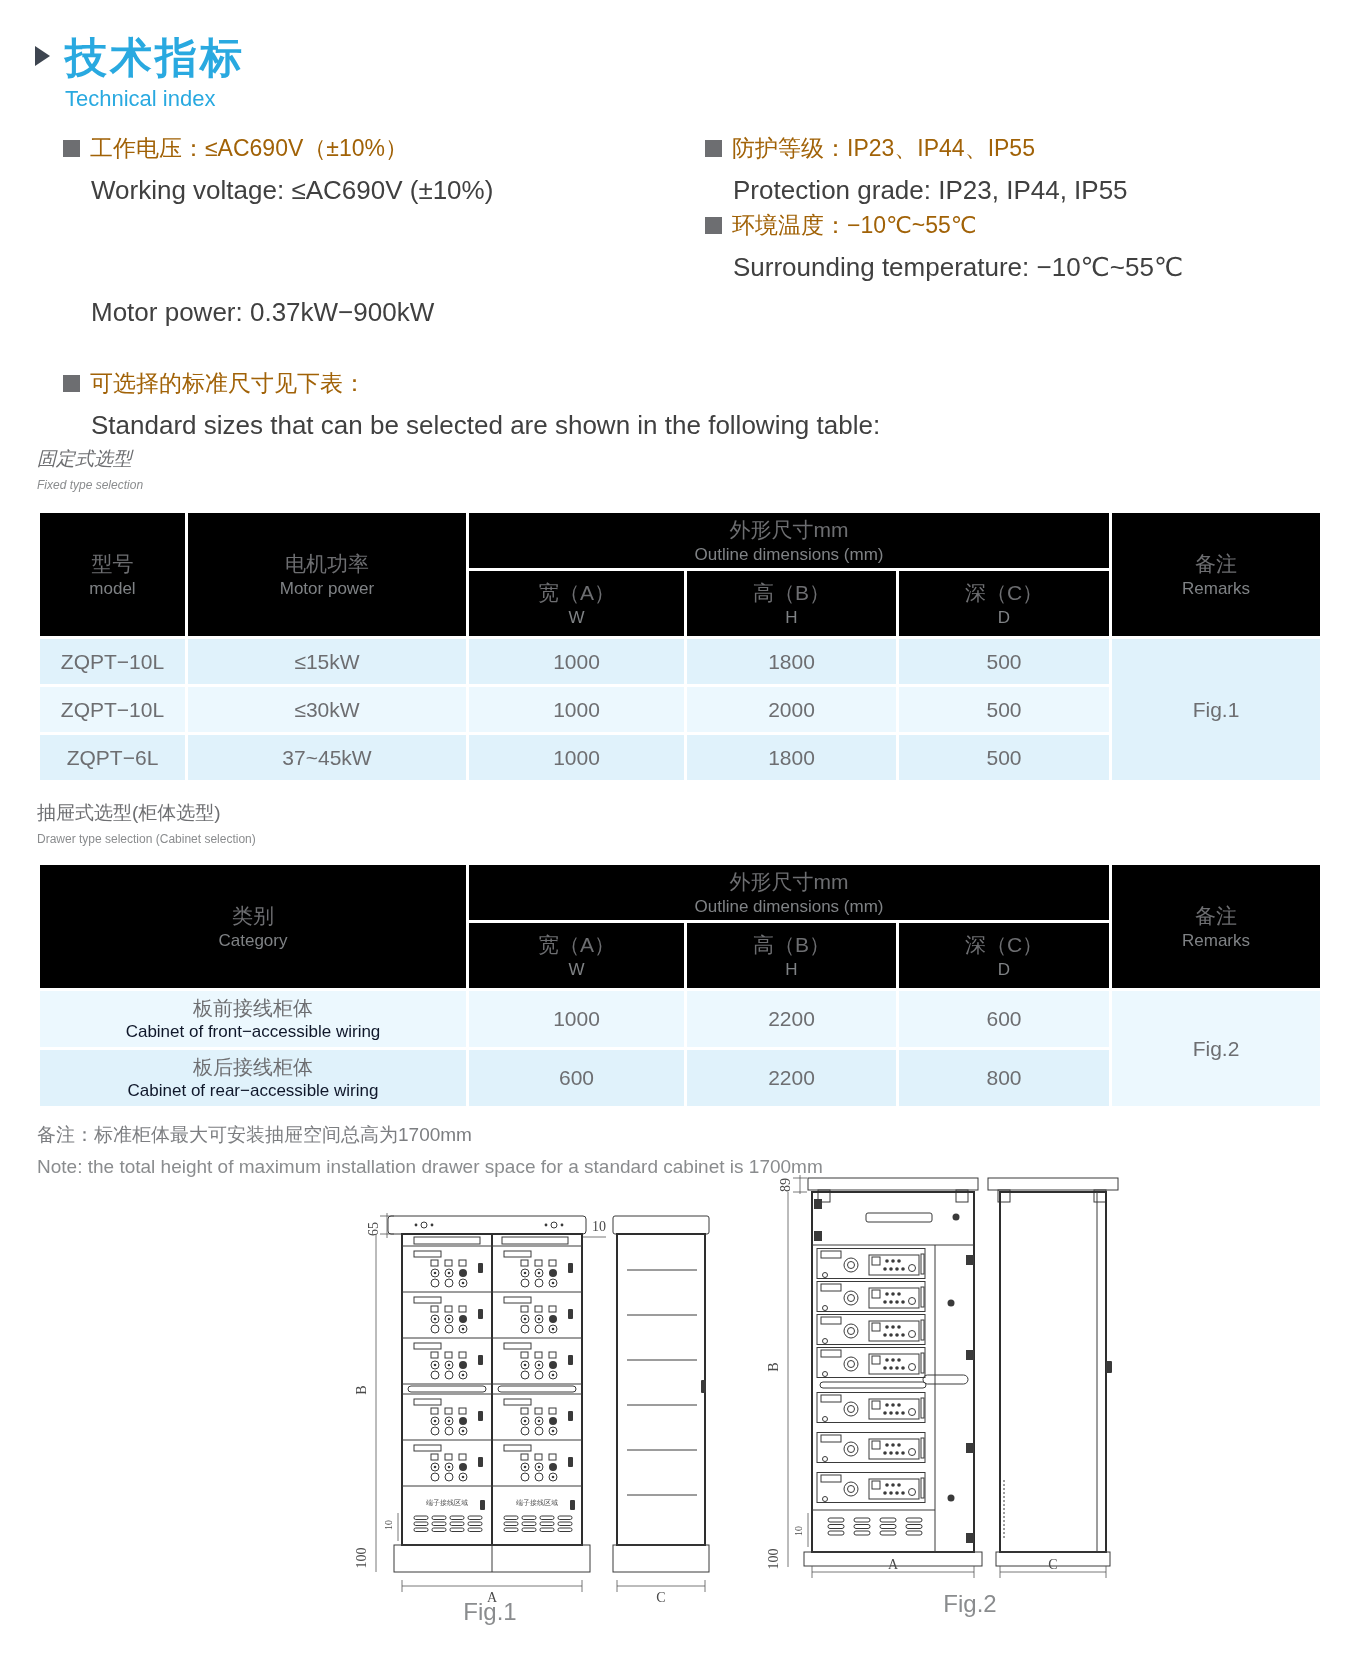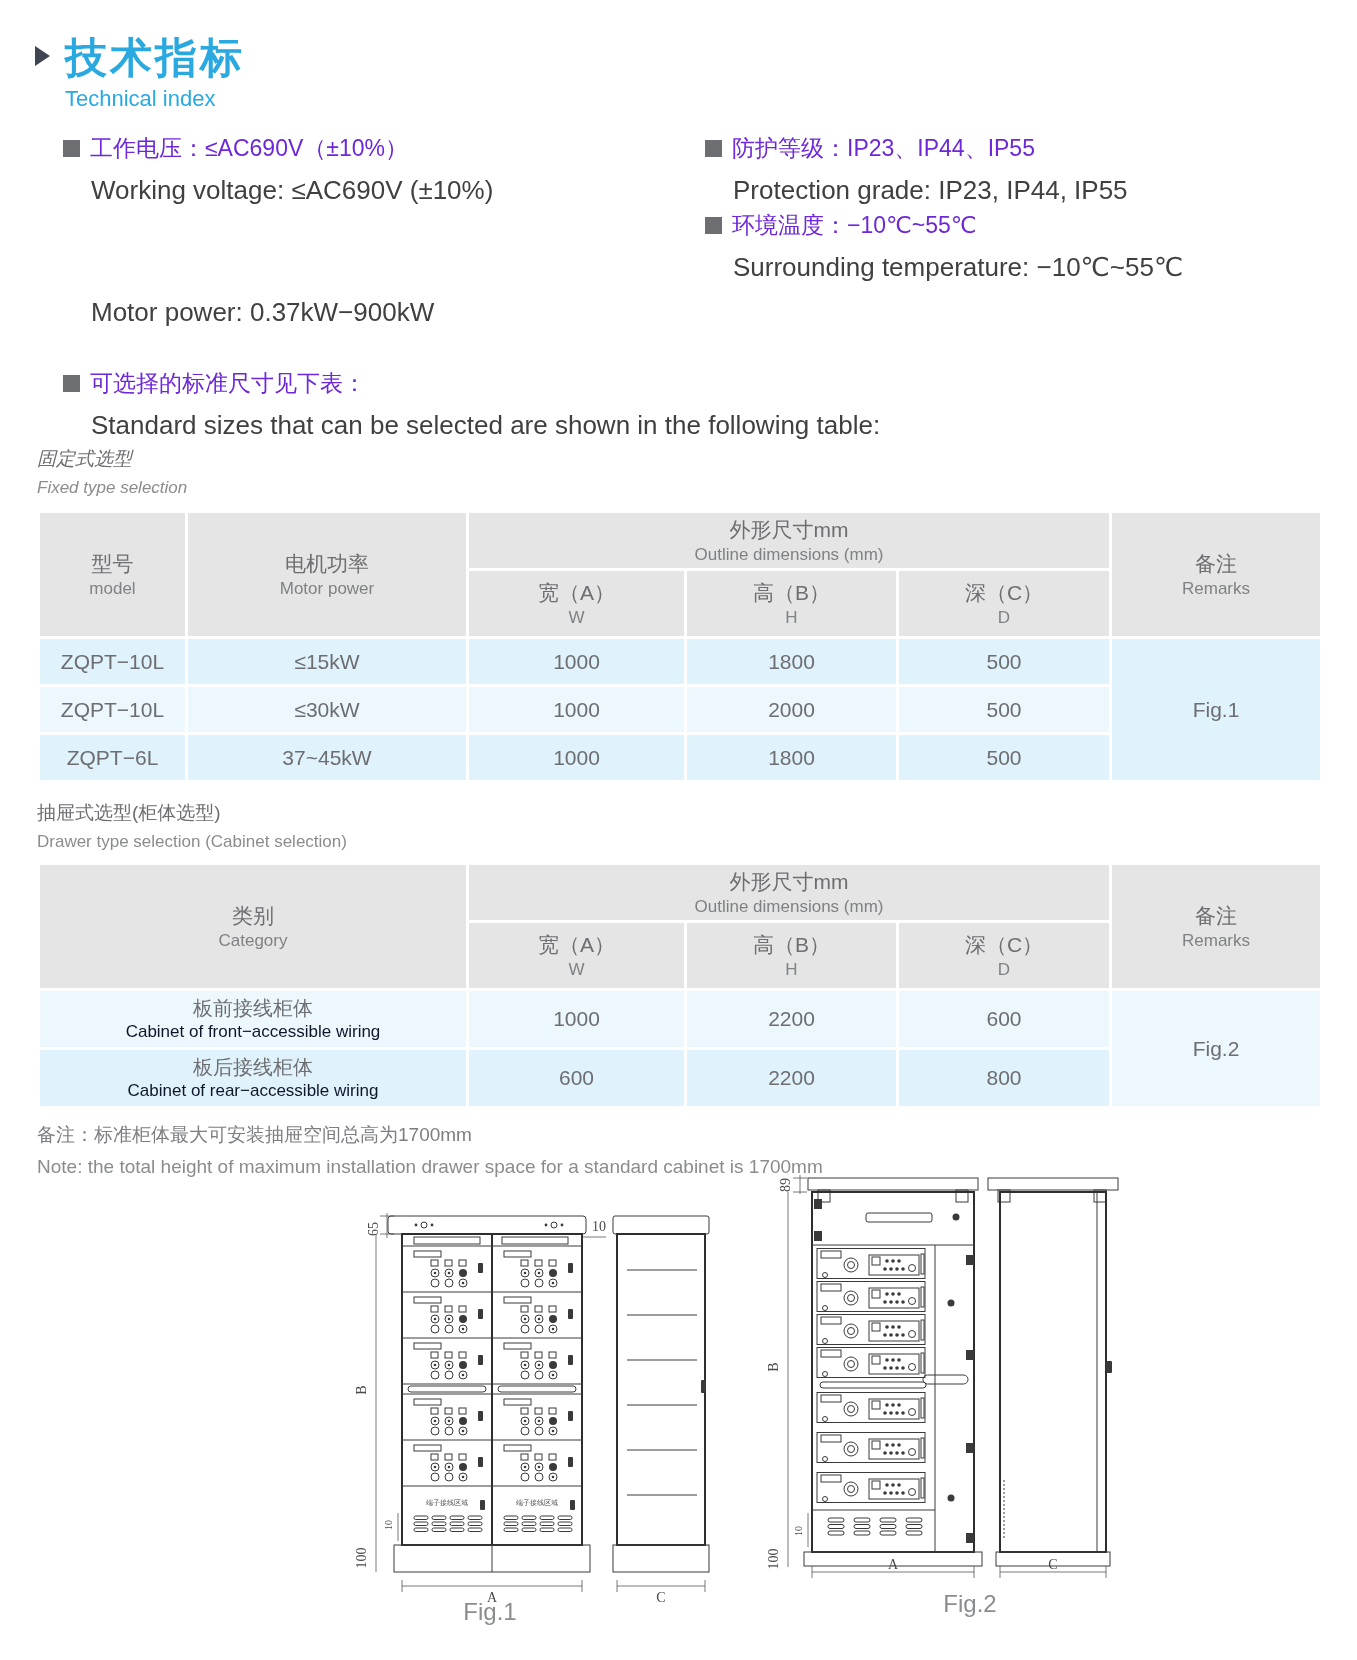--- a/index.html
+++ b/index.html
@@ -8,33 +8,33 @@
 
   
   .hdr{position:absolute;left:35px;top:30px;}
   .tri{position:absolute;left:0;top:16px;width:0;height:0;
        border-left:15px solid #3e4550;border-top:10px solid transparent;border-bottom:10px solid transparent;}
   .title-cn{position:absolute;left:30px;top:0;font-size:42px;letter-spacing:3px;color:#29a9e0;white-space:nowrap;font-weight:bold;}
   .title-en{position:absolute;left:30px;top:56px;font-size:22px;color:#29a9e0;white-space:nowrap;}
 
   
   .spec{position:absolute;white-space:nowrap;}
-  .spec .cn{font-size:23px;color:#6d28d9;}
+  .spec .cn{font-size:23px;color:#a16207;}
   .spec .cn .sq{display:inline-block;width:17px;height:17px;background:#6d6e71;margin-right:10px;transform:translateY(1px);}
   .spec .en{font-size:26px;color:#404040;margin:11px 0 0 28px;}
 
   
   .sec{position:absolute;white-space:nowrap;}
   .sec .cn{font-size:19px;color:#6d6e71;}
-  .sec .en{font-size:17px;color:#8a8c8e;margin-top:6px;}
+  .sec .en{font-size:12px;color:#8a8c8e;margin-top:6px;}
 
   
   table.tbl{position:absolute;border-collapse:collapse;table-layout:fixed;width:1283px;}
   table.tbl td{border:3px solid #ffffff;text-align:center;vertical-align:middle;padding:0;color:#6d6e71;}
-  td.th{background:#e5e5e5;}
+  td.th{background:#000000;}
   tr.ra>td{background:#e0f2fb;}
   tr.rb>td{background:#ecf8fe;}
   td.merged{background:#e8f6fd;font-size:21px;}
   .cn1{font-size:21px;line-height:27px;}
   .en1{font-size:17px;line-height:23px;color:#7f8285;}
   .val{font-size:21px;}
   .cat-cn{font-size:20px;line-height:26px;}
   .cat-en{font-size:17px;line-height:22px;color:#0f172a;}
 
   

